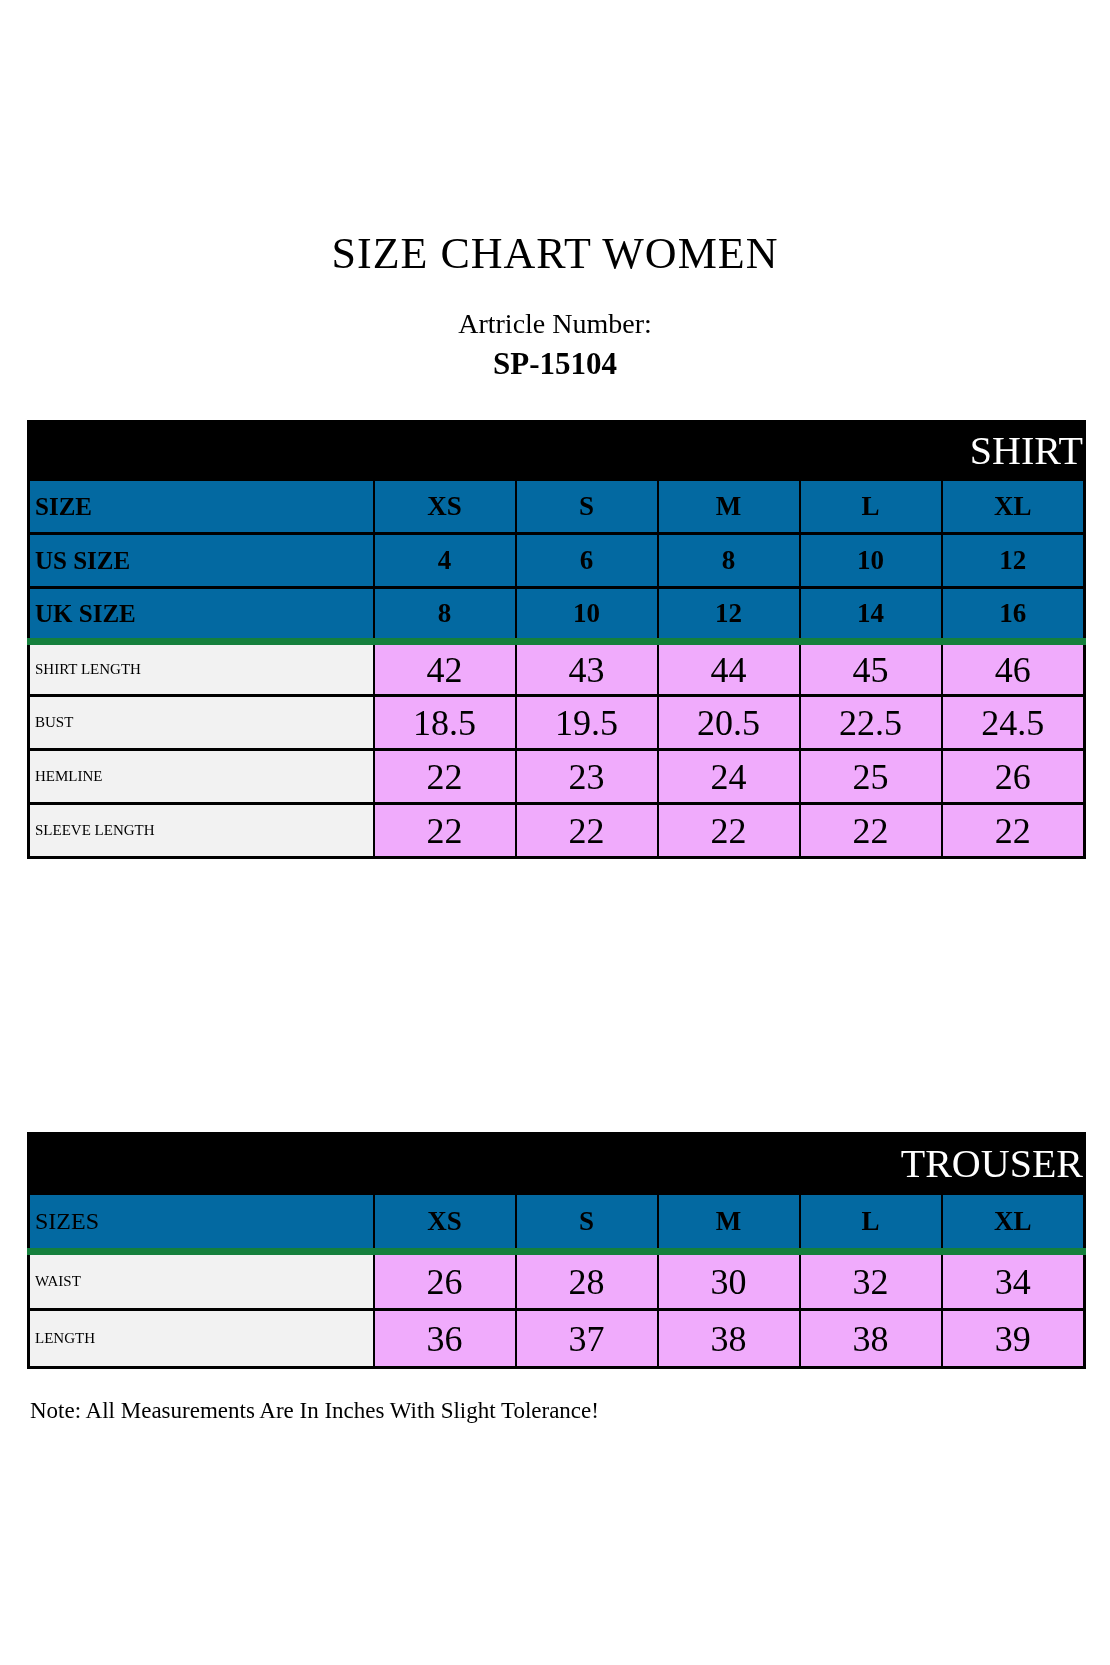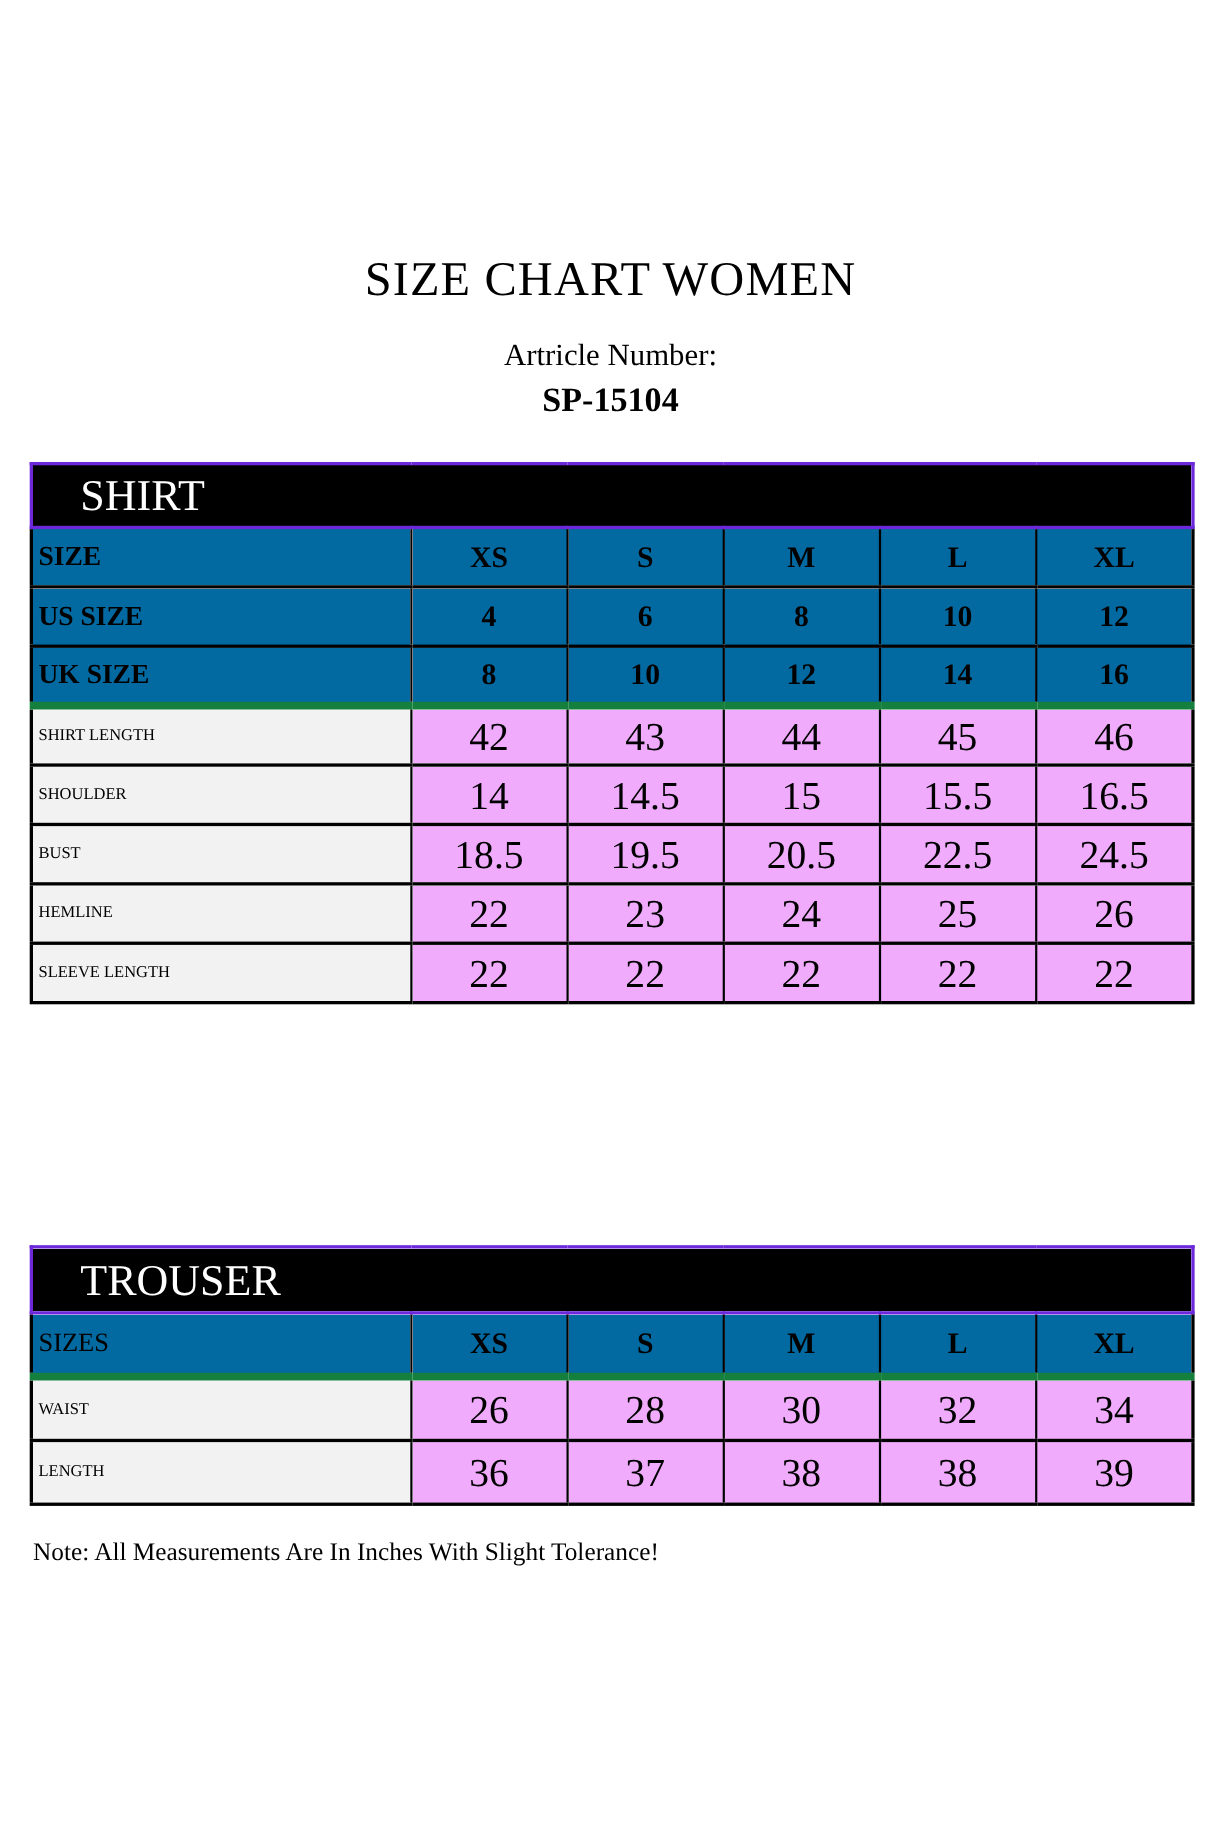--- a/index.html
+++ b/index.html
@@ -53,25 +53,24 @@
     border-right: 2px solid #000;
     border-top: 3px solid #000;
     border-bottom: 3px solid #000;
     vertical-align: middle;
     overflow: hidden;
     white-space: nowrap;
   }
   tr.band td {
     background: #000000;
     color: #ffffff;
-    text-align: left;
+    text-align: right;
     font-size: 40px;
     height: 58px;
-    border: 3px solid #6d28d9;
-    padding-left: 43px;
+    border: 1px solid #6d28d9;
   }
   .trouser-table tr.band td { height: 60px; }
   tr.hdr td { background: #0369a1; height: 54px; }
   tr.hdr td.lbl { font-weight: bold; font-size: 25px; }
   tr.hdr td.val { font-weight: bold; font-size: 27px; text-align: center; }
   tr.meas td { height: 54px; }
   tr.meas td.lbl { background: #f2f2f2; font-size: 15px; font-weight: normal; }
   tr.meas td.val { background: #f0abfc; font-size: 36px; text-align: center; }
   .trouser-table tr.hdr td, .trouser-table tr.meas td { height: 58px; }
   .trouser-table tr.hdr td.lbl { font-weight: normal; font-size: 24px; }
@@ -130,28 +129,20 @@
   </tr>
   <tr class="meas">
     <td class="lbl">SHIRT LENGTH</td>
     <td class="val">42</td>
     <td class="val">43</td>
     <td class="val">44</td>
     <td class="val">45</td>
     <td class="val">46</td>
   </tr>
   <tr class="meas">
-    <td class="lbl">SHOULDER</td>
-    <td class="val">14</td>
-    <td class="val">14.5</td>
-    <td class="val">15</td>
-    <td class="val">15.5</td>
-    <td class="val">16.5</td>
-  </tr>
-  <tr class="meas">
     <td class="lbl">BUST</td>
     <td class="val">18.5</td>
     <td class="val">19.5</td>
     <td class="val">20.5</td>
     <td class="val">22.5</td>
     <td class="val">24.5</td>
   </tr>
   <tr class="meas">
     <td class="lbl">HEMLINE</td>
     <td class="val">22</td>

